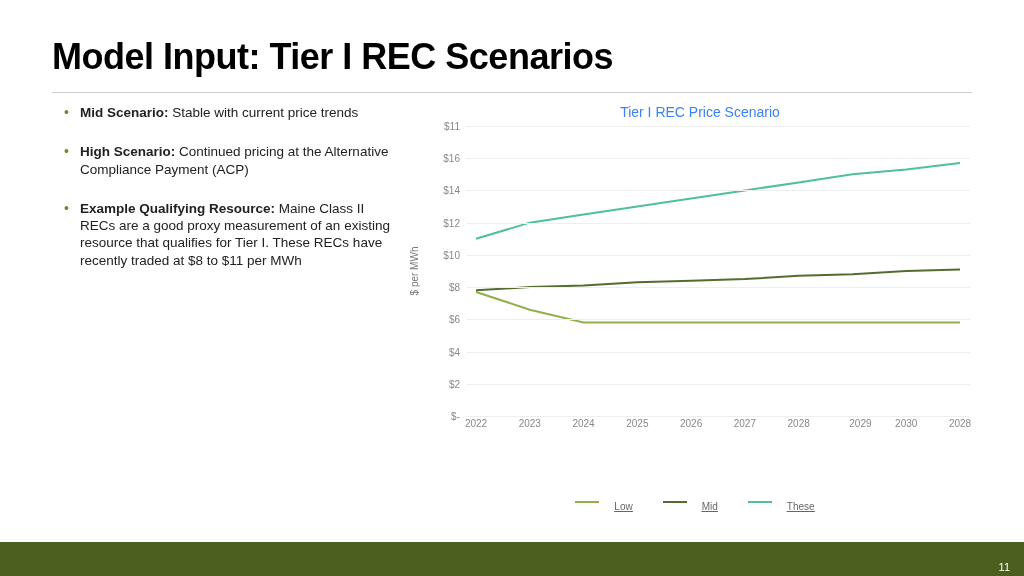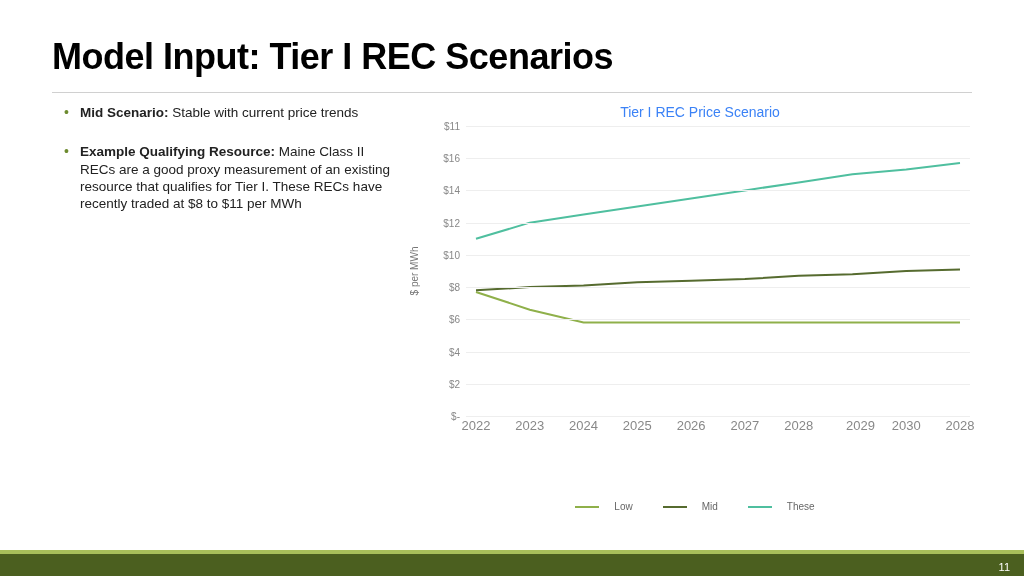--- a/index.html
+++ b/index.html
@@ -13,38 +13,39 @@
   .bullets b { font-weight: 700; }
   .chart-wrap { position: absolute; left: 420px; top: 104px; width: 560px; height: 360px; }
   .chart-title { text-align: center; font-size: 14px; color: #3b82f6; margin-bottom: 6px; }
   .plot { position: relative; width: 560px; height: 290px; }
   .ylab { position: absolute; left: -6px; top: 50%; transform: translate(-50%, -50%) rotate(-90deg); font-size: 10px; color: #777; white-space: nowrap; }
   .yaxis { position: absolute; left: 0; top: 0; width: 46px; height: 100%; }
   .ytick { position: absolute; right: 6px; font-size: 10px; color: #888; transform: translateY(-50%); }
   .grid { position: absolute; left: 46px; right: 10px; height: 1px; background: #eee; }
   .plotarea { position: absolute; left: 46px; top: 0; right: 10px; bottom: 0; }
   .xaxis { position: absolute; left: 46px; right: 10px; bottom: -20px; height: 20px; }
-  .xtick { position: absolute; top: 2px; font-size: 13px; color: #888; transform: translateX(-50%); }
+  .xtick { position: absolute; top: 2px; font-size: 10px; color: #888; transform: translateX(-50%); }
   .legend { position: absolute; left: 0; right: 0; bottom: -48px; text-align: center; font-size: 10px; color: #666; }
-  .legend span { display: inline-flex; align-items: center; margin: 0 10px; }
+  .legend span { display: inline-flex; align-items: flex-start; margin: 0 10px; text-decoration: underline; }
   .legend i { display: inline-block; width: 24px; height: 2px; margin-right: 5px; }
   .footer-bar { position: absolute; left: 0; bottom: 18px; width: 1024px; height: 8px; background: #a8bf5a; }
-  .footer-bar2 { position: absolute; left: 0; bottom: 0; width: 1024px; height: 22px; background: #4b5f1f; }
+  .footer-bar2 { position: absolute; left: 0; bottom: 0; width: 1024px; height: 34px; background: #4b5f1f; }
   .pagenum { position: absolute; right: 14px; bottom: 3px; color: #fff; font-size: 11px; }
   svg.lines { position: absolute; left: 0; top: 0; width: 100%; height: 100%; overflow: visible; }
 </style>
 </head>
 <body>
 
 <div class="slide">
   <div class="title">Model Input: Tier I REC Scenarios</div>
   <div class="rule"></div>
 
   <ul class="bullets">
       <li><b>Mid Scenario:</b><span> Stable with current price trends</span></li>
+      <li><b>High Scenario:</b><span> Continued pricing at the Alternative Compliance Payment (ACP)</span></li>
       <li><b>Example Qualifying Resource:</b><span> Maine Class II RECs are a good proxy measurement of an existing resource that qualifies for Tier I. These RECs have recently traded at $8 to $11 per MWh</span></li>
     </ul>
 
   <div class="chart-wrap">
     <div class="chart-title">Tier I REC Price Scenario</div>
     <div class="plot">
       <div class="ylab">$ per MWh</div>
       <div class="yaxis">
           <div class="ytick" style="top: 290px;">$-</div>
           <div class="ytick" style="top: 257.778px;">$2</div>

